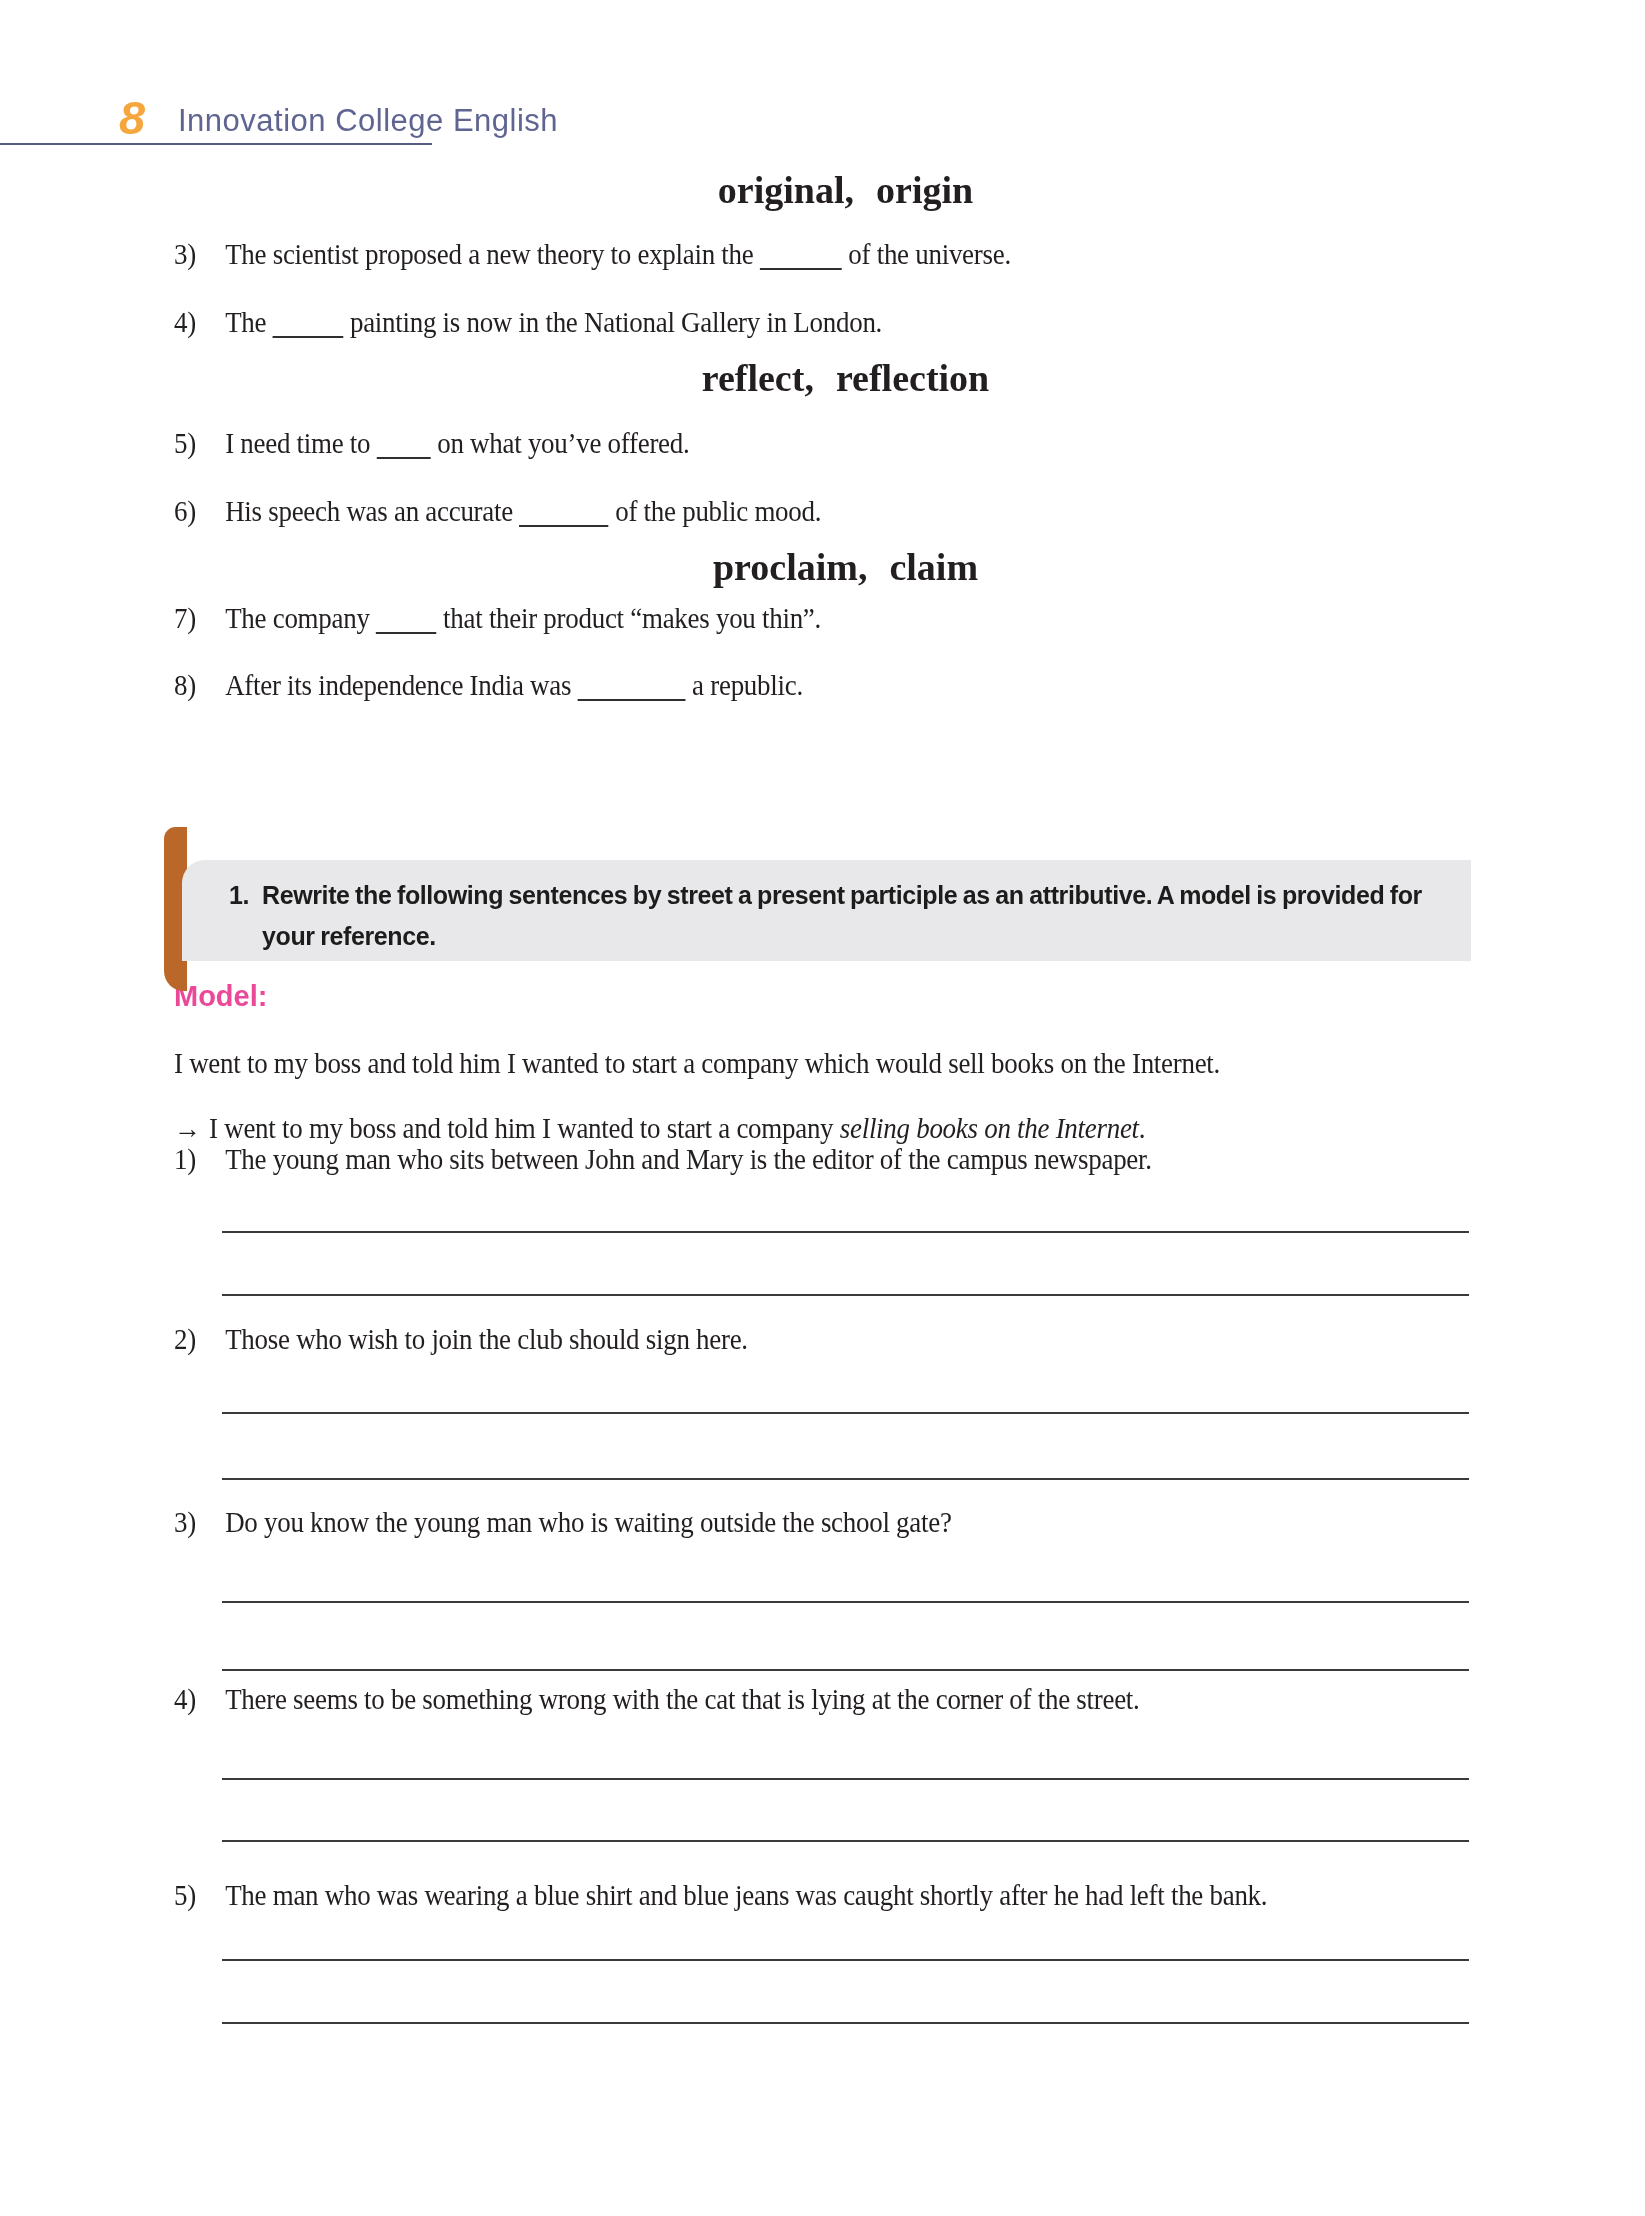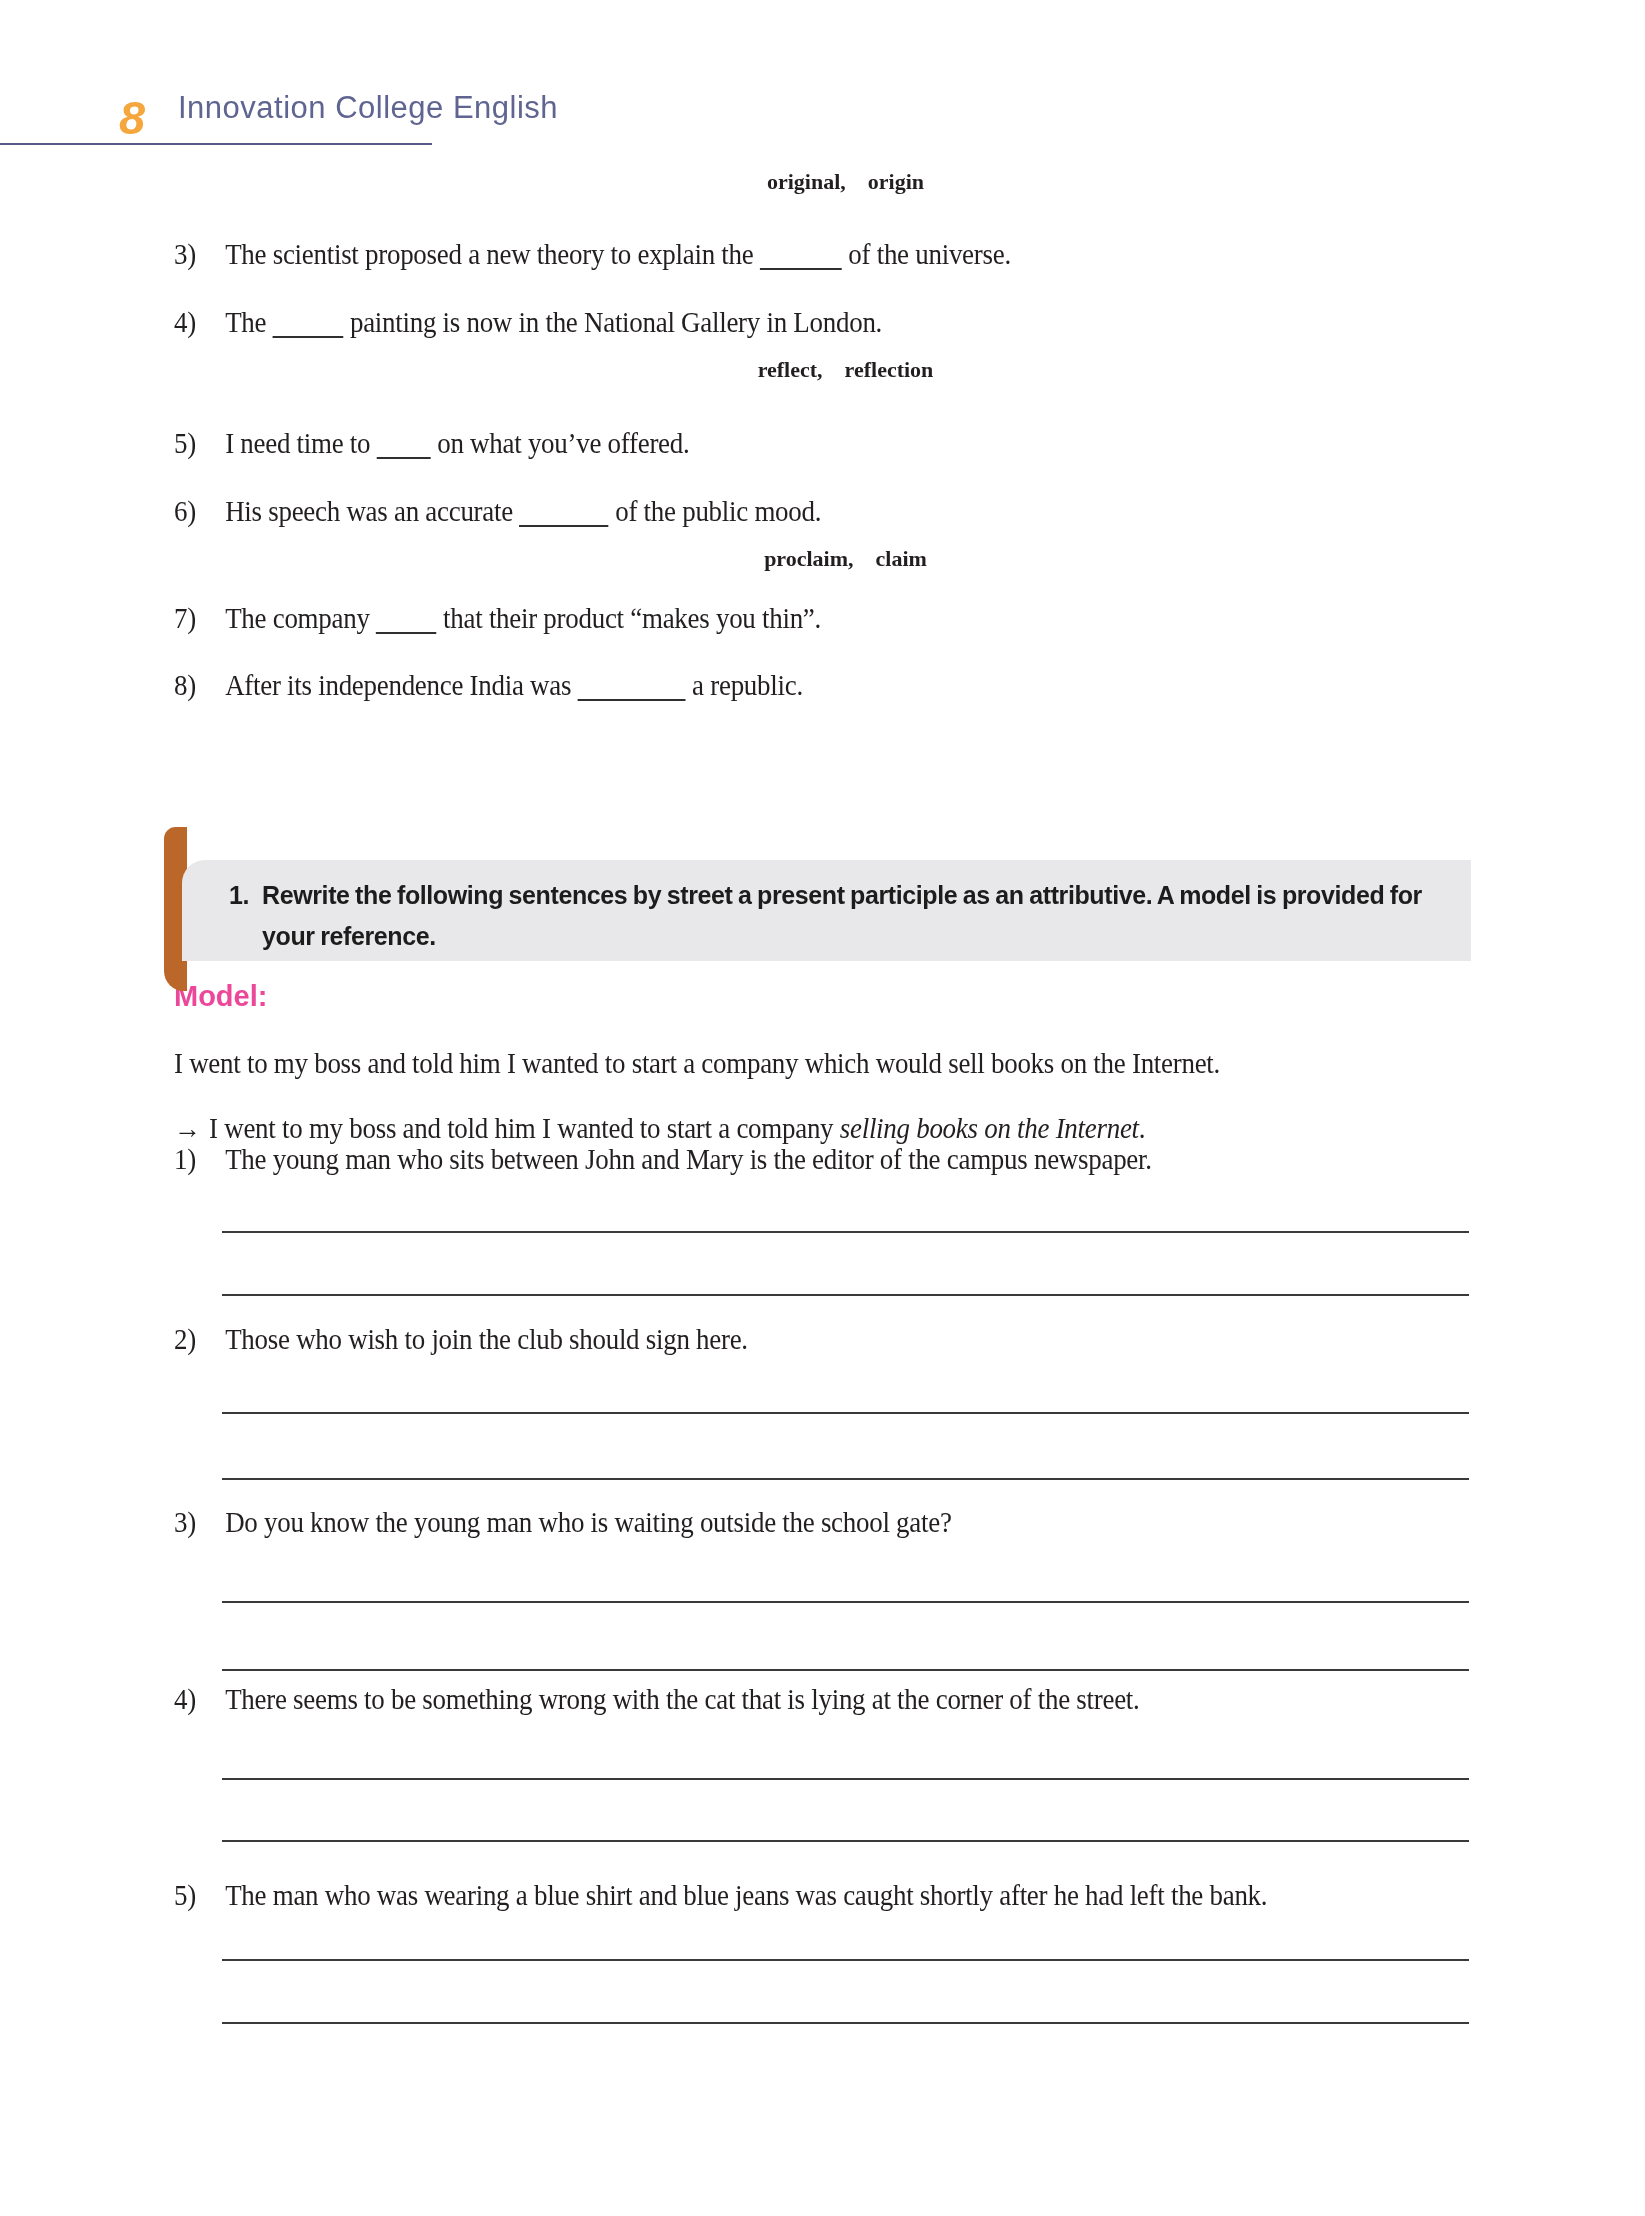--- a/index.html
+++ b/index.html
@@ -12,34 +12,34 @@
     overflow:hidden;
   }
   
   .pagenum{
     position:absolute;left:119px;top:94px;
     font-family:"Liberation Sans","DejaVu Sans",sans-serif;
     font-style:italic;font-weight:bold;font-size:47px;line-height:1;
     color:#F5A73E;
   }
   .booktitle{
-    position:absolute;left:178px;top:92px;
+    position:absolute;left:178px;top:105px;
     font-family:"Liberation Sans","DejaVu Sans",sans-serif;
     font-size:31px;line-height:1;font-weight:400;
     color:#5F6590;letter-spacing:0.5px;
   }
   .header-rule{
     position:absolute;left:0;top:143px;width:432px;height:2px;
     background:#565C85;
   }
   
   .pair-heading{
     position:absolute;left:222px;width:1247px;
     display:flex;justify-content:center;gap:22px;
-    font-weight:bold;font-size:22px;line-height:1;
+    font-weight:bold;font-size:38px;line-height:1;
   }
   
   .row{
     position:absolute;left:174px;
     display:flex;gap:15px;
     font-size:29px;line-height:1.15;white-space:nowrap;
     letter-spacing:-0.3px;
     transform:scaleX(0.93);transform-origin:0 50%;
   }
   .row .num{min-width:40px;}

